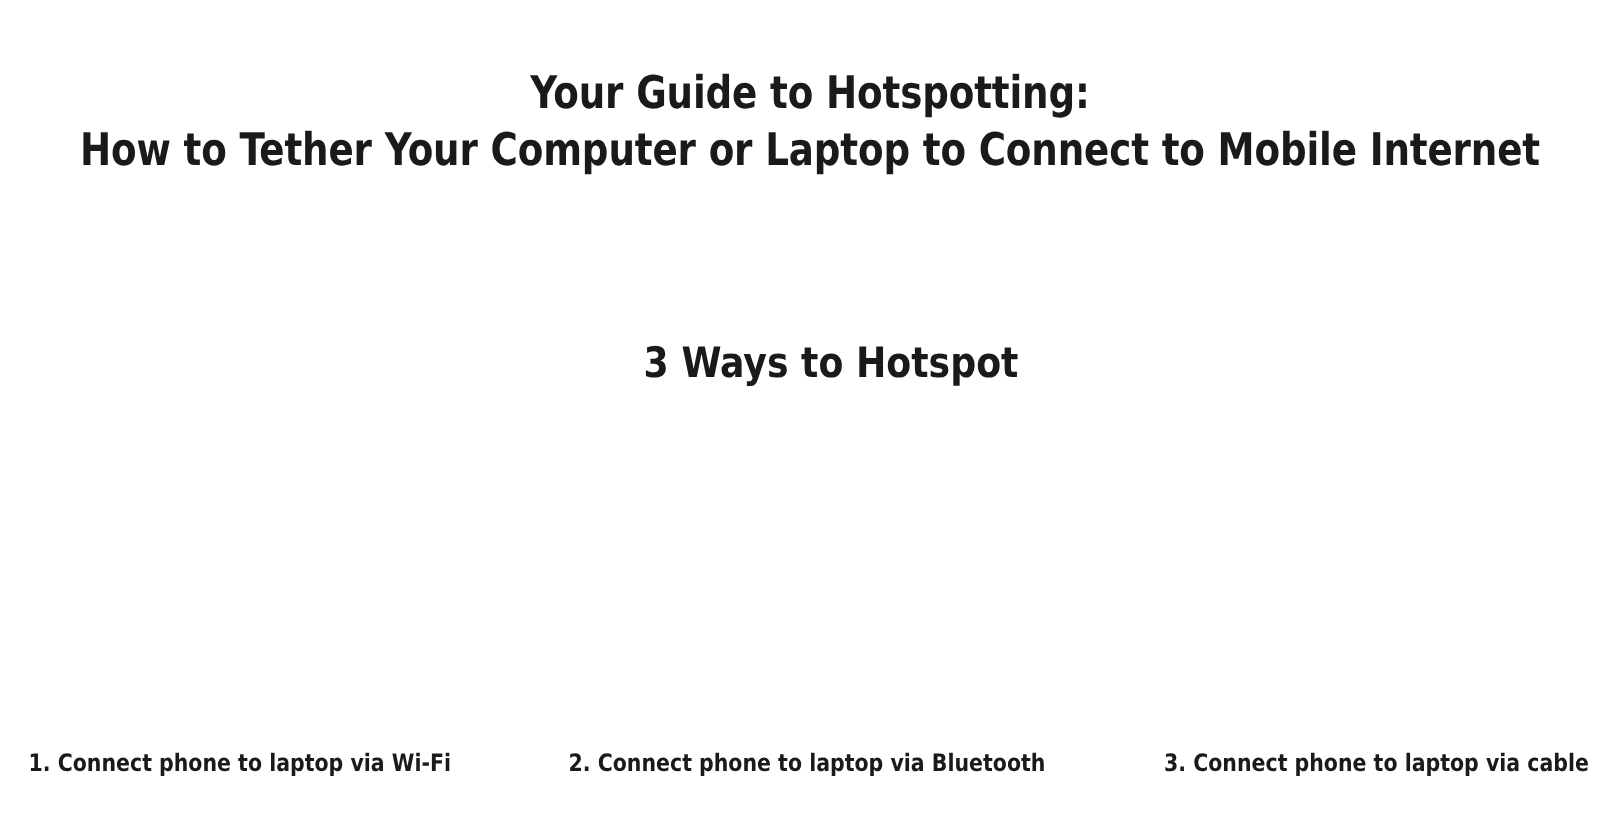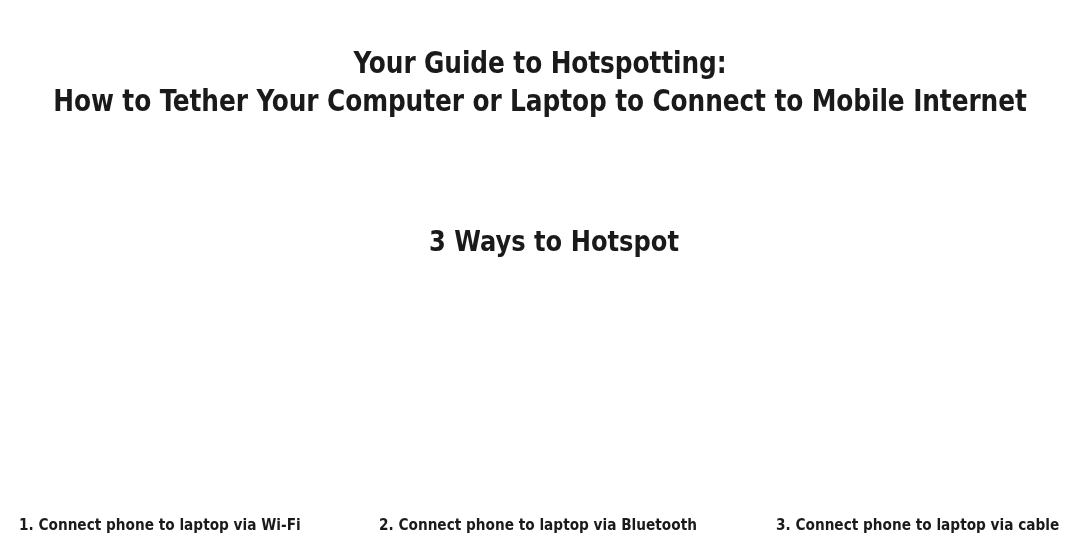--- a/index.html
+++ b/index.html
@@ -77,21 +77,21 @@
   }
   .step-figure {
     width: 340px;
     height: 188px;
     background: transparent;
   }
 
   
   .captions {
     position: absolute;
-    top: 514px;
+    top: 498px;
     left: 0;
     width: 1080px;
     height: 30px;
   }
   .caption {
     position: absolute;
     top: 0;
     font-family: "DejaVu Sans Condensed", "Liberation Sans Narrow", "Liberation Sans", sans-serif;
     font-weight: bold;
     font-size: 16px;

